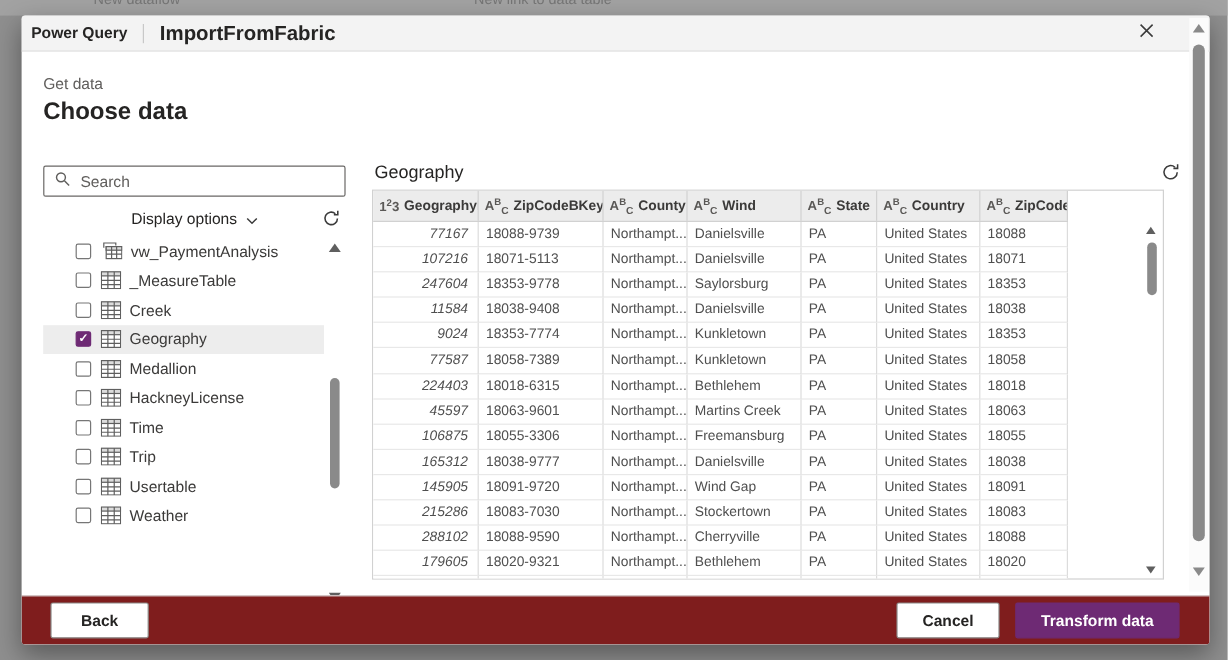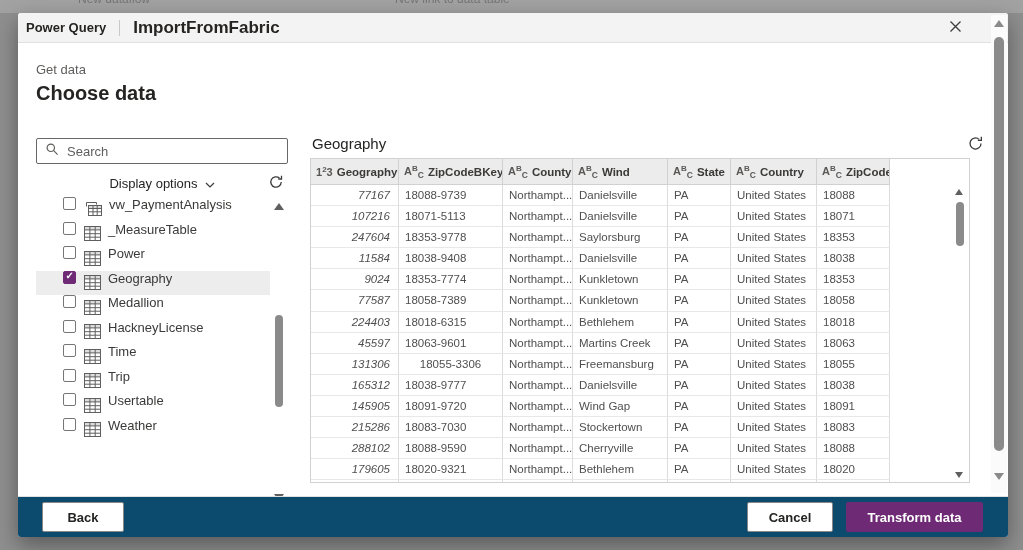--- a/index.html
+++ b/index.html
@@ -33,21 +33,21 @@
   .sidebar{position:absolute;left:18px;top:125px;width:252px;height:360px;}
   .searchbox{position:absolute;left:0;top:0;width:252px;height:26px;border:1px solid #69676<!-- -->5;border:1px solid #696765;border-radius:2px;box-sizing:border-box;display:flex;align-items:center;background:#fff;}
   .searchbox svg{margin:0 6px 0 8px;flex:0 0 auto;}
   .searchbox input{border:none;outline:none;flex:1;font-size:13px;color:#252423;font-family:"Liberation Sans",sans-serif;background:transparent;}
   .searchbox input::placeholder{color:#605e5c;}
   .disp-row{position:absolute;left:0;top:36px;width:252px;height:20px;text-align:center;}
   .disp-label{font-size:13px;color:#252423;display:inline-flex;align-items:center;gap:7px;}
   .disp-refresh{position:absolute;right:4px;top:0px;color:#3b3b3b;cursor:pointer;}
 
   .tables-list{position:absolute;left:0;top:59px;width:234px;}
-  .titem{height:24.5px;display:flex;padding-left:27px;box-sizing:border-box;cursor:pointer;}
+  .titem{height:24.5px;display:flex;align-items:center;padding-left:27px;box-sizing:border-box;cursor:pointer;}
   .titem.selected{background:#ededed;}
   .cb{width:13px;height:13px;border:1px solid #767676;border-radius:2px;background:#fff;box-sizing:border-box;flex:0 0 auto;position:relative;}
   .cb.checked{background:#6e2a74;border-color:#6e2a74;}
   .cb.checked::before{content:"\2713";position:absolute;left:1.5px;top:-1.5px;color:#fff;font-size:10px;font-weight:700;}
   .item-icon-slot{margin:0 7px 0 8px;display:flex;align-items:center;flex:0 0 auto;}
   .titem .lbl{font-size:13px;color:#3b3a39;white-space:nowrap;}
 
   
   .side-scroll{position:absolute;left:236px;top:59px;width:14px;height:386px;}
   .side-scroll .thumb{position:absolute;left:3px;top:118px;width:8px;height:92px;background:#8a8a8a;border-radius:4px;}
@@ -80,21 +80,21 @@
   .tbl-scroll .tri-down{position:absolute;left:4px;bottom:4px;border-left-width:4.5px;border-right-width:4.5px;border-top-width:6px;}
   .tbl-scroll .thumb{position:absolute;left:5px;top:17px;width:8px;height:44px;background:#8a8a8a;border-radius:4px;}
 
   
   .dlg-scroll{position:absolute;left:973px;top:2px;width:16px;height:478px;background:#fbfbfb;}
   .dlg-scroll .tri-up{position:absolute;left:3px;top:5px;border-bottom-color:#8a8a8a;}
   .dlg-scroll .tri-down{position:absolute;left:3px;top:458px;border-top-color:#8a8a8a;}
   .dlg-scroll .thumb{position:absolute;left:3px;top:22px;width:10px;height:414px;background:#8a8a8a;border-radius:5px;}
 
   
-  .footer{position:absolute;left:0;right:0;bottom:0;height:40px;background:#0c4a6e;border-top:1px solid #e1e1e1;}
+  .footer{position:absolute;left:0;right:0;bottom:0;height:40px;background:#7f1d1d;border-top:1px solid #e1e1e1;}
   .btn{position:absolute;top:5px;height:30px;border-radius:2px;font-size:13px;font-weight:700;font-family:"Liberation Sans",sans-serif;cursor:pointer;box-sizing:border-box;}
   .btn.secondary{background:#fff;border:1px solid #8a8886;color:#252423;}
   .btn.primary{background:#6e2a74;border:1px solid #6e2a74;color:#fff;}
   #back-btn{left:24px;width:82px;}
   #cancel-btn{left:729px;width:86px;}
   #transform-btn{left:828px;width:137px;}
 </style>
 </head>
 <body>
 
@@ -183,21 +183,21 @@
     <span class="item-icon-slot">
             <svg width="17" height="15" viewBox="0 0 17 15">
               <rect x="0.5" y="0.5" width="16" height="14" fill="#fff" stroke="#5f5f5f"></rect>
               <rect x="0.5" y="0.5" width="16" height="3.4" fill="#dcdcdc" stroke="#5f5f5f"></rect>
               <line x1="0.5" y1="7.7" x2="16.5" y2="7.7" stroke="#5f5f5f"></line>
               <line x1="0.5" y1="11.2" x2="16.5" y2="11.2" stroke="#5f5f5f"></line>
               <line x1="5.9" y1="0.5" x2="5.9" y2="14.5" stroke="#5f5f5f"></line>
               <line x1="11.2" y1="0.5" x2="11.2" y2="14.5" stroke="#5f5f5f"></line>
             </svg>
           </span>
-    <span class="lbl">Power</span>
+    <span class="lbl">Creek</span>
   </div>
         <div class="titem selected">
     <span class="cb checked"></span>
     <span class="item-icon-slot">
             <svg width="17" height="15" viewBox="0 0 17 15">
               <rect x="0.5" y="0.5" width="16" height="14" fill="#fff" stroke="#5f5f5f"></rect>
               <rect x="0.5" y="0.5" width="16" height="3.4" fill="#dcdcdc" stroke="#5f5f5f"></rect>
               <line x1="0.5" y1="7.7" x2="16.5" y2="7.7" stroke="#5f5f5f"></line>
               <line x1="0.5" y1="11.2" x2="16.5" y2="11.2" stroke="#5f5f5f"></line>
               <line x1="5.9" y1="0.5" x2="5.9" y2="14.5" stroke="#5f5f5f"></line>
@@ -407,22 +407,22 @@
           <div class="prow">
             <div class="pcell num" style="width: 88px;">45597</div>
             <div class="pcell" style="width: 104px;">18063-9601</div>
             <div class="pcell" style="width: 70px;">Northampt...</div>
             <div class="pcell" style="width: 95px;">Martins Creek</div>
             <div class="pcell" style="width: 63px;">PA</div>
             <div class="pcell" style="width: 86px;">United States</div>
             <div class="pcell" style="width: 73px;">18063</div>
           </div>
           <div class="prow">
-            <div class="pcell num" style="width: 88px;">131306</div>
-            <div class="pcell" style="width: 104px; text-align: center;">18055-3306</div>
+            <div class="pcell num" style="width: 88px;">106875</div>
+            <div class="pcell" style="width: 104px;">18055-3306</div>
             <div class="pcell" style="width: 70px;">Northampt...</div>
             <div class="pcell" style="width: 95px;">Freemansburg</div>
             <div class="pcell" style="width: 63px;">PA</div>
             <div class="pcell" style="width: 86px;">United States</div>
             <div class="pcell" style="width: 73px;">18055</div>
           </div>
           <div class="prow">
             <div class="pcell num" style="width: 88px;">165312</div>
             <div class="pcell" style="width: 104px;">18038-9777</div>
             <div class="pcell" style="width: 70px;">Northampt...</div>

